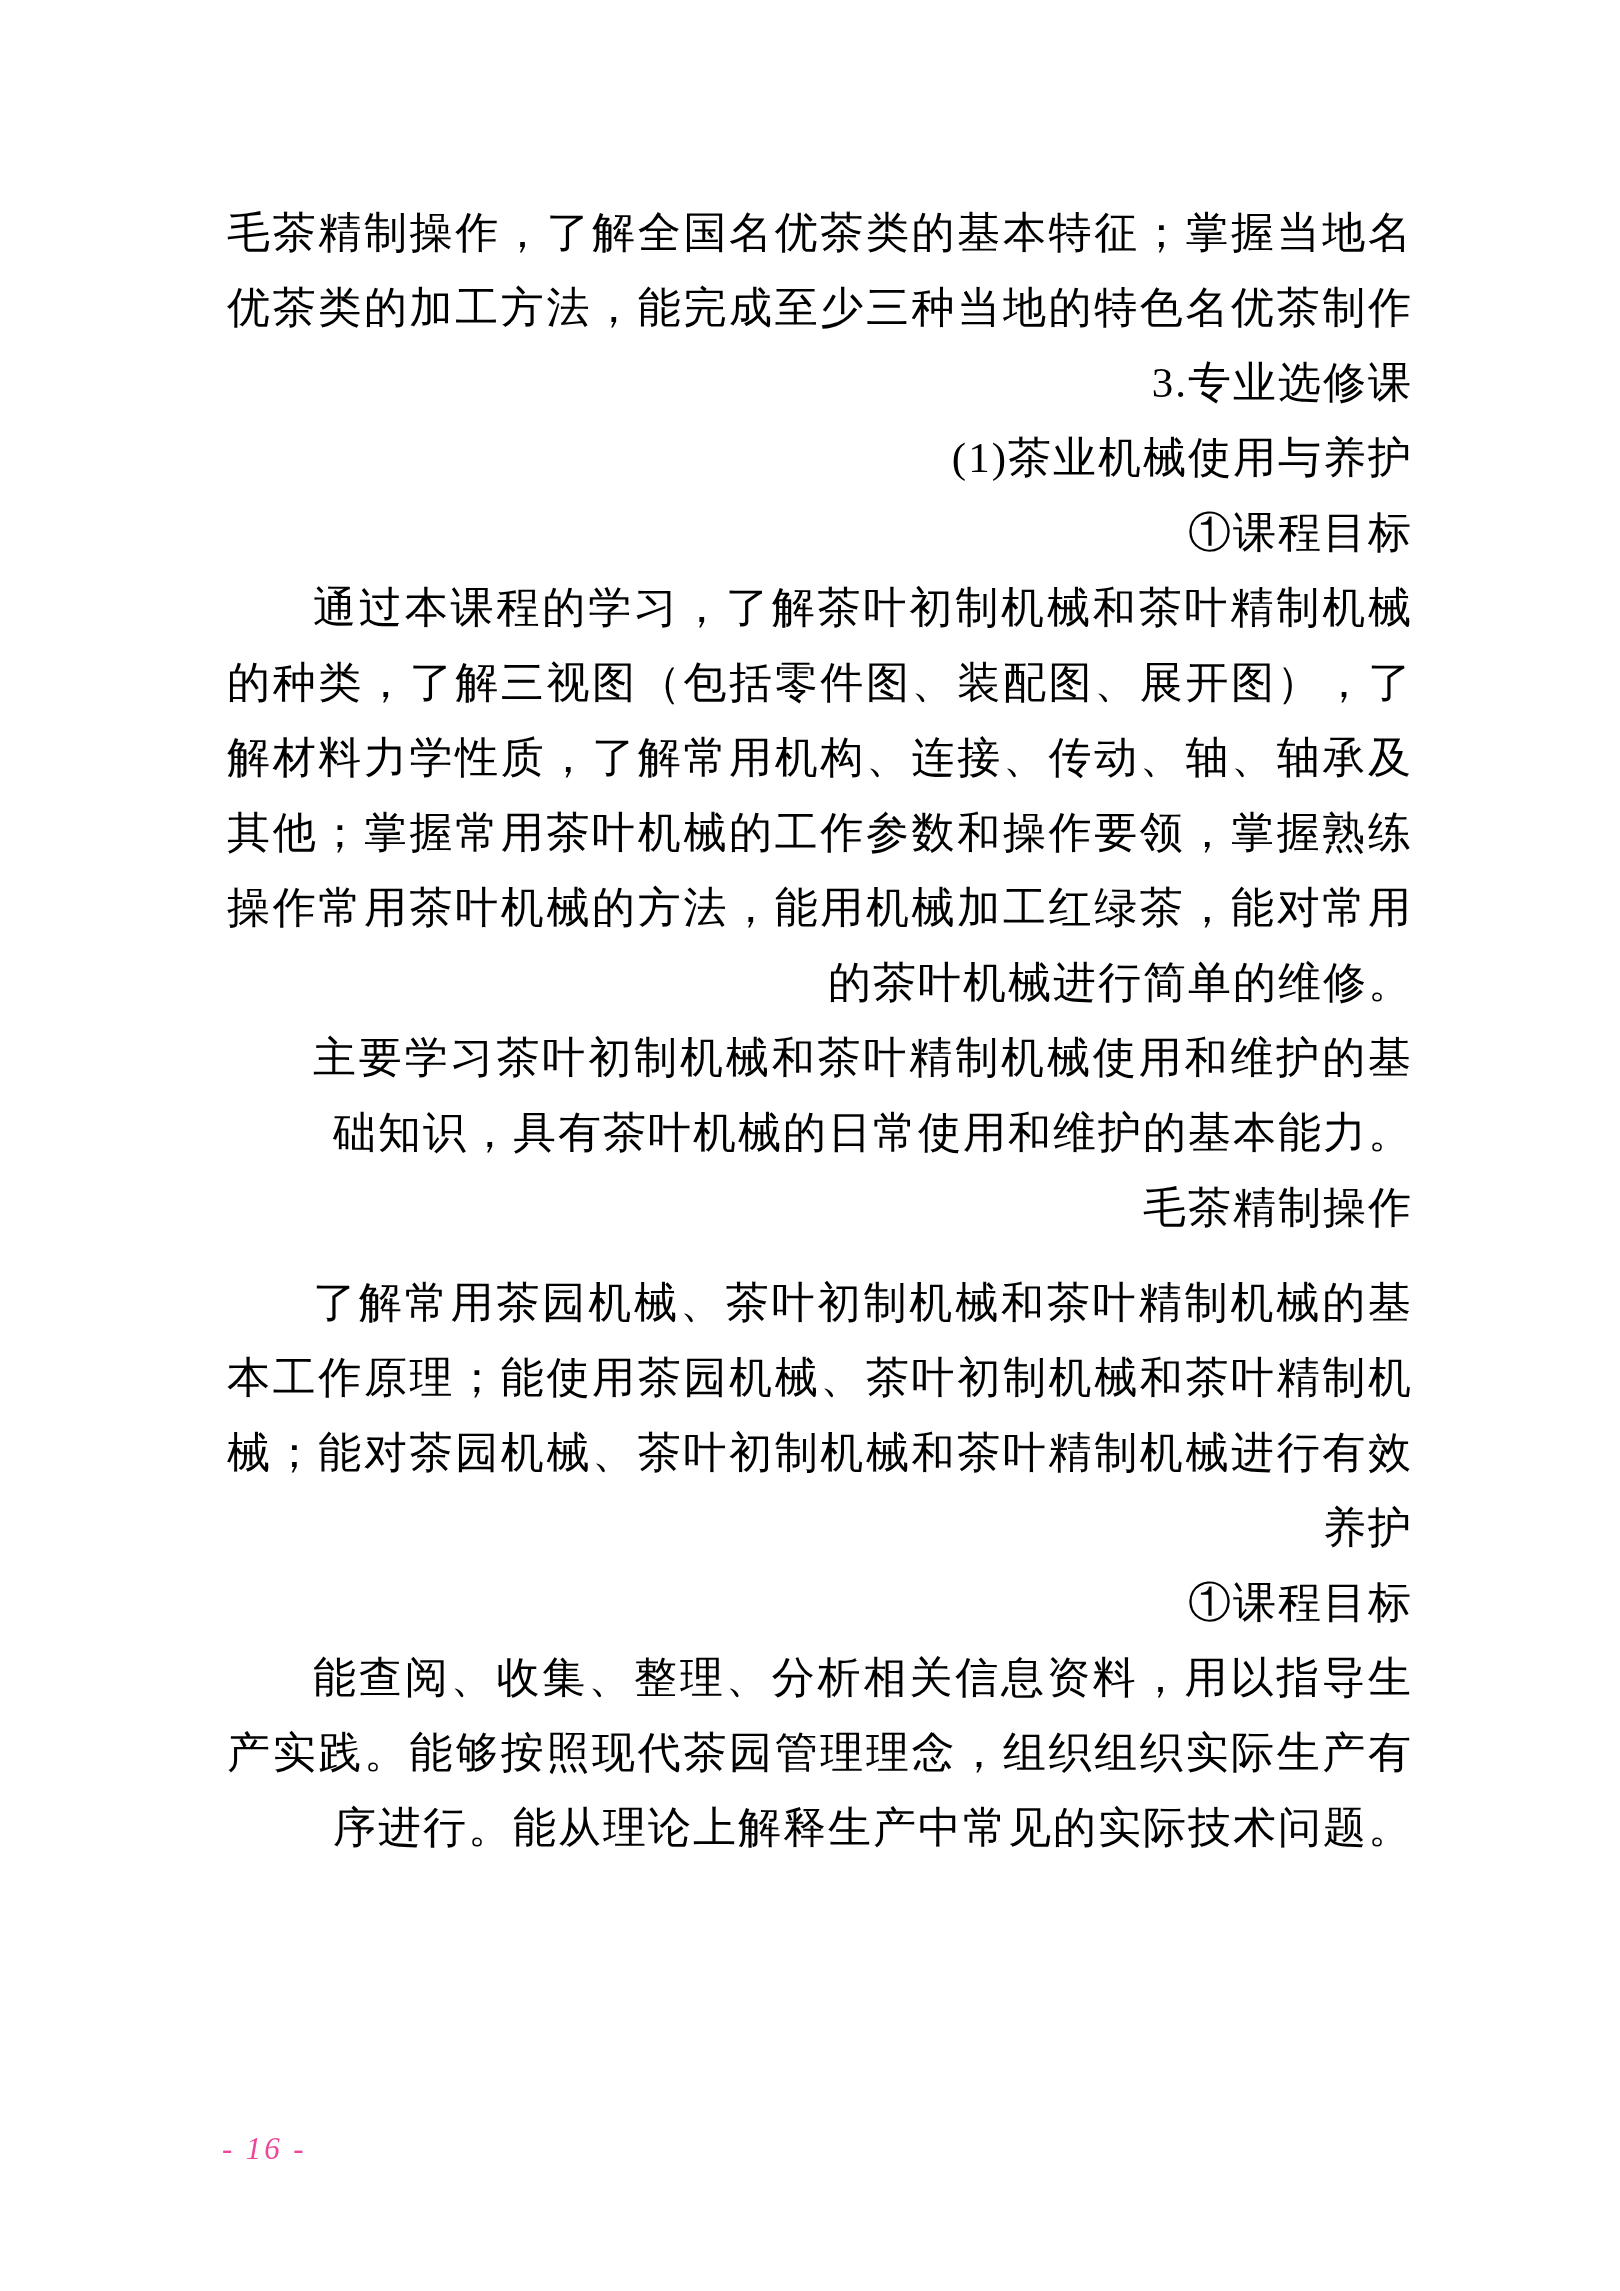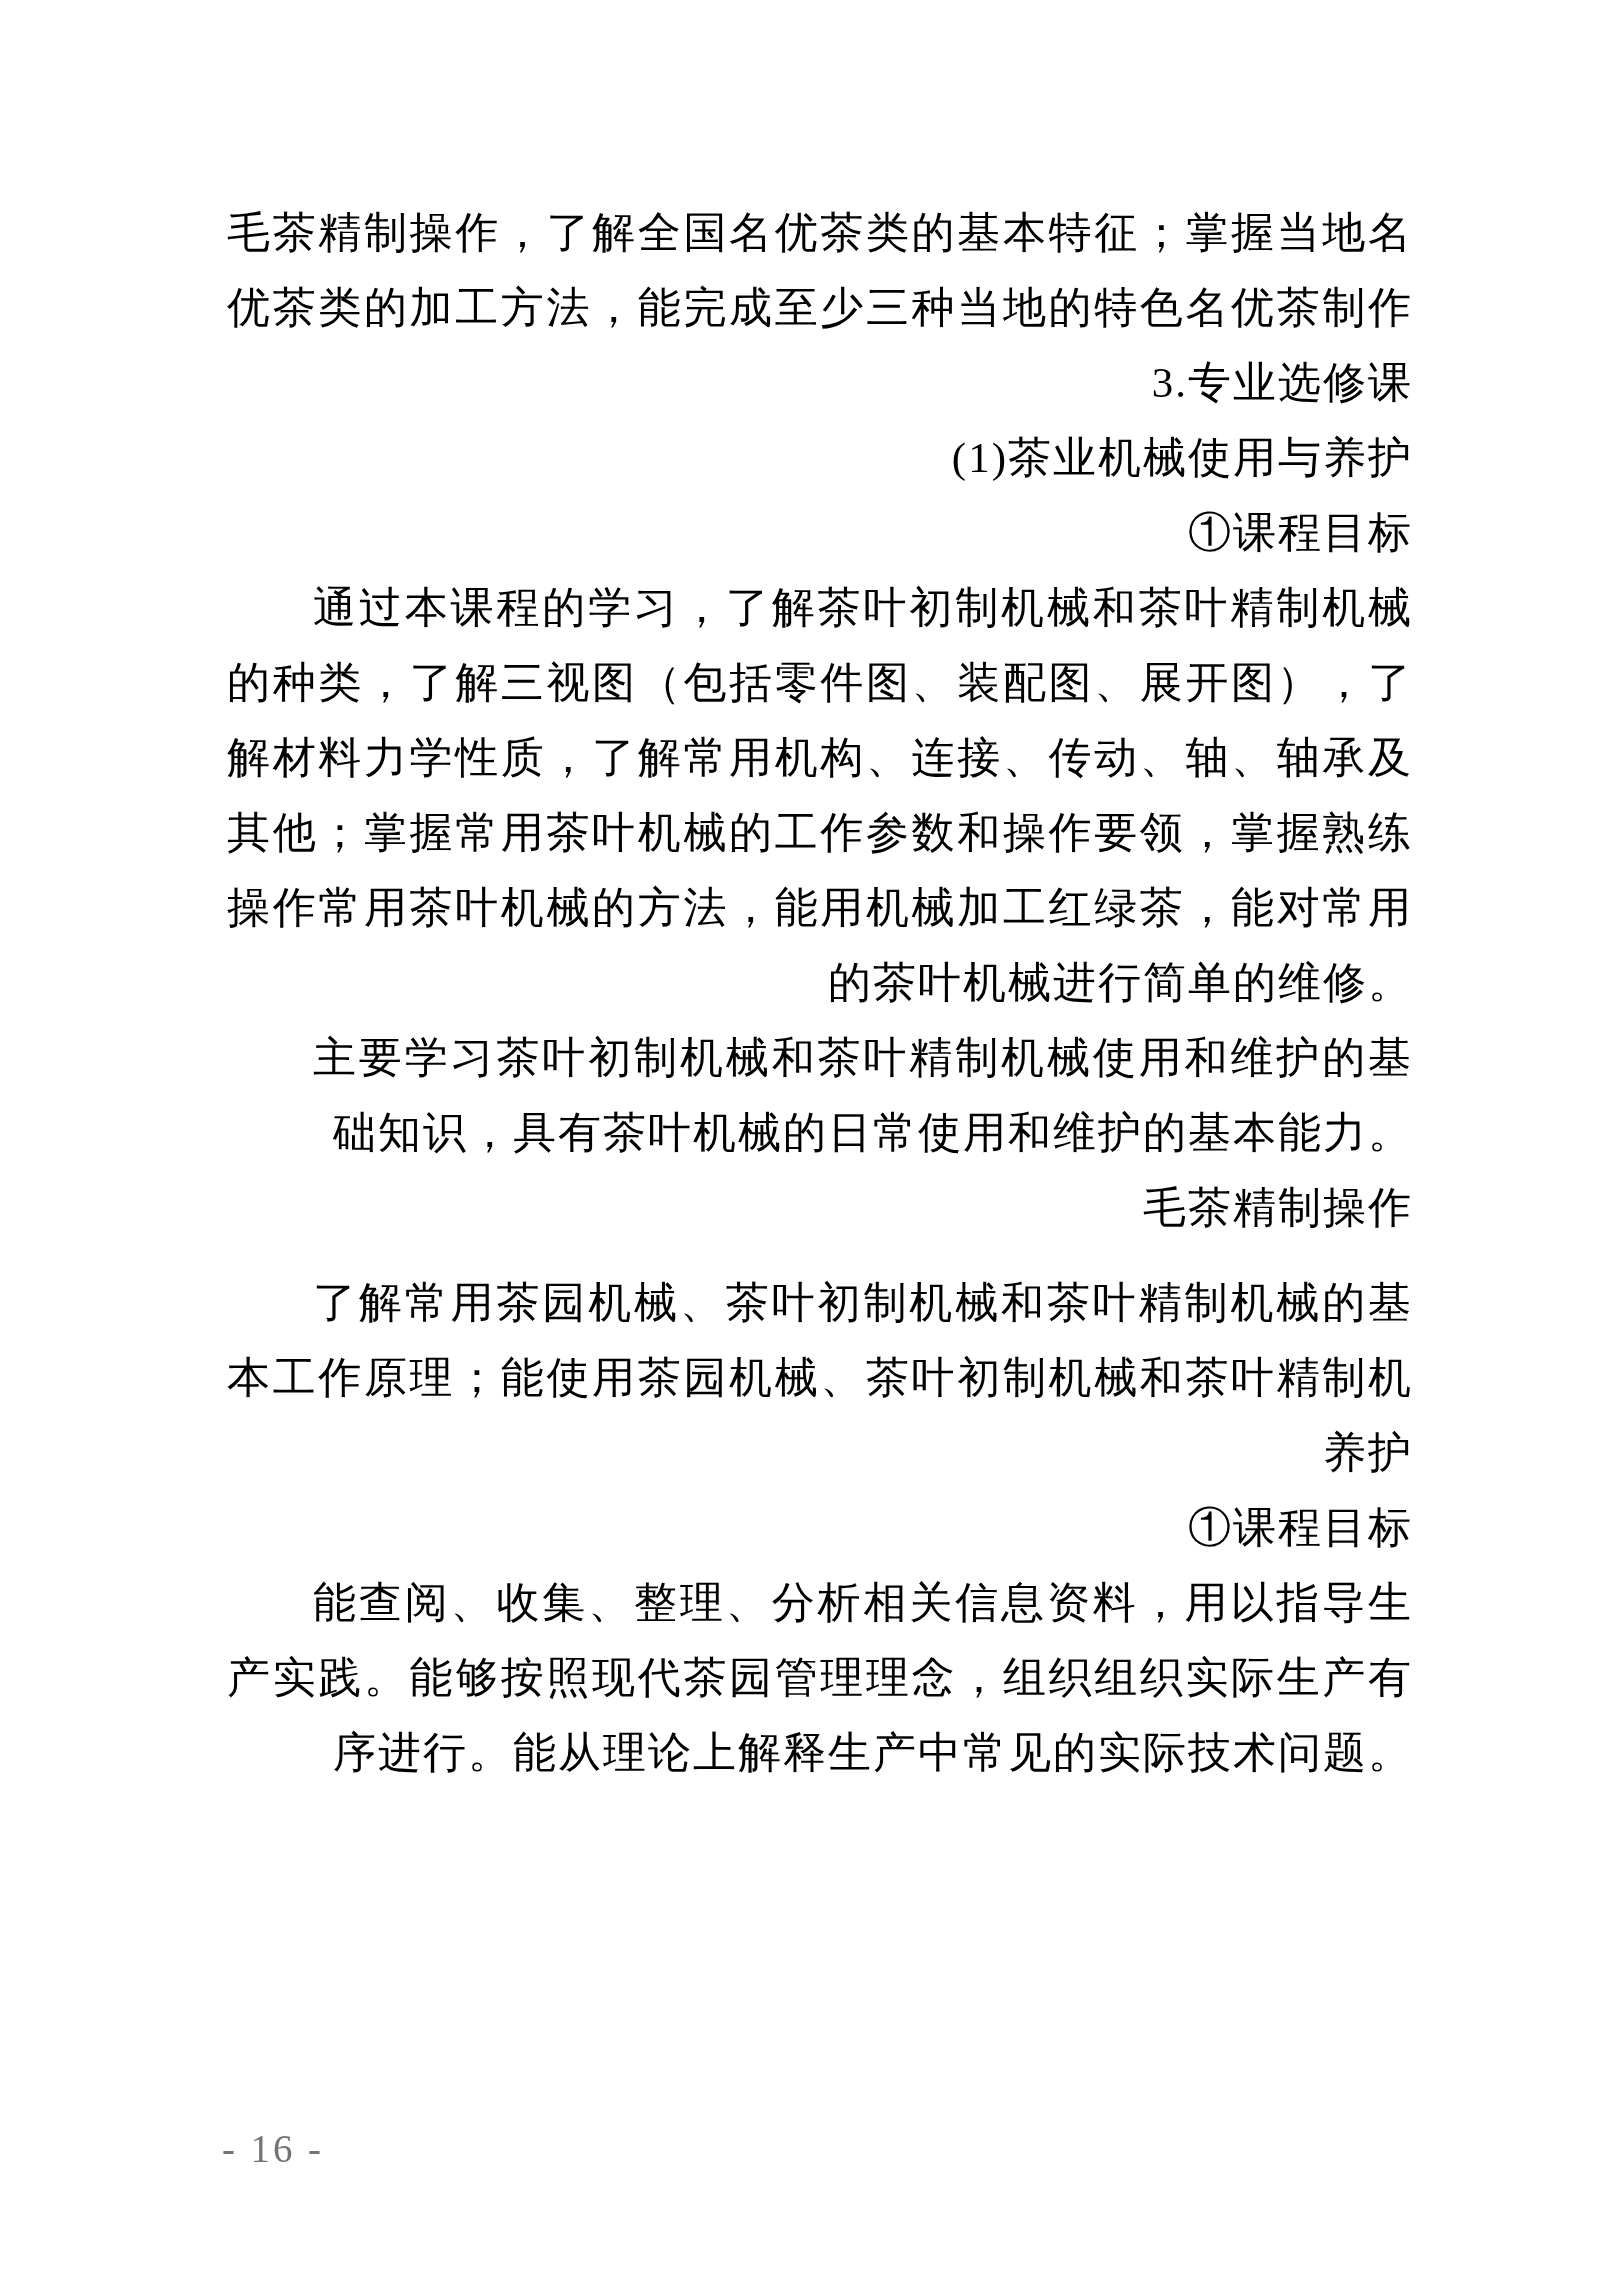--- a/index.html
+++ b/index.html
@@ -38,24 +38,25 @@
   .ind {
     text-indent: 86px;
   }
   
   .gap-a { margin-bottom: 17.6px; }
   .gap-b { margin-bottom: 19.6px; }
   .page-number {
     position: absolute;
     left: 222px;
     top: 2127px;
-    font-size: 39px;
+    font-size: 31px;
     line-height: 43px;
     letter-spacing: 2.9px;
-    color: #737373;
+    color: #ec4899;
+    font-style: italic;
   }
 </style>
 </head>
 <body>
 
 <div class="doc-body">
   <div class="line j">毛茶精制操作，了解全国名优茶类的基本特征；掌握当地名</div>
   <div class="line j">优茶类的加工方法，能完成至少三种当地的特色名优茶制作</div>
   <div class="line ind">3.专业选修课</div>
   <div class="line ind">(1)茶业机械使用与养护</div>
@@ -64,20 +65,21 @@
   <div class="line j">的种类，了解三视图（包括零件图、装配图、展开图），了</div>
   <div class="line j">解材料力学性质，了解常用机构、连接、传动、轴、轴承及</div>
   <div class="line j">其他；掌握常用茶叶机械的工作参数和操作要领，掌握熟练</div>
   <div class="line j">操作常用茶叶机械的方法，能用机械加工红绿茶，能对常用</div>
   <div class="line">的茶叶机械进行简单的维修。</div>
   <div class="line j ind">主要学习茶叶初制机械和茶叶精制机械使用和维护的基</div>
   <div class="line">础知识，具有茶叶机械的日常使用和维护的基本能力。</div>
   <div class="line ind gap-b">毛茶精制操作</div>
   <div class="line j ind">了解常用茶园机械、茶叶初制机械和茶叶精制机械的基</div>
   <div class="line j">本工作原理；能使用茶园机械、茶叶初制机械和茶叶精制机</div>
+  <div class="line j">械；能对茶园机械、茶叶初制机械和茶叶精制机械进行有效</div>
   <div class="line">养护</div>
   <div class="line ind">①课程目标</div>
   <div class="line j ind">能查阅、收集、整理、分析相关信息资料，用以指导生</div>
   <div class="line j">产实践。能够按照现代茶园管理理念，组织组织实际生产有</div>
   <div class="line">序进行。能从理论上解释生产中常见的实际技术问题。</div>
 </div>
 
 <div class="page-number">- 16 -</div>
 
 

